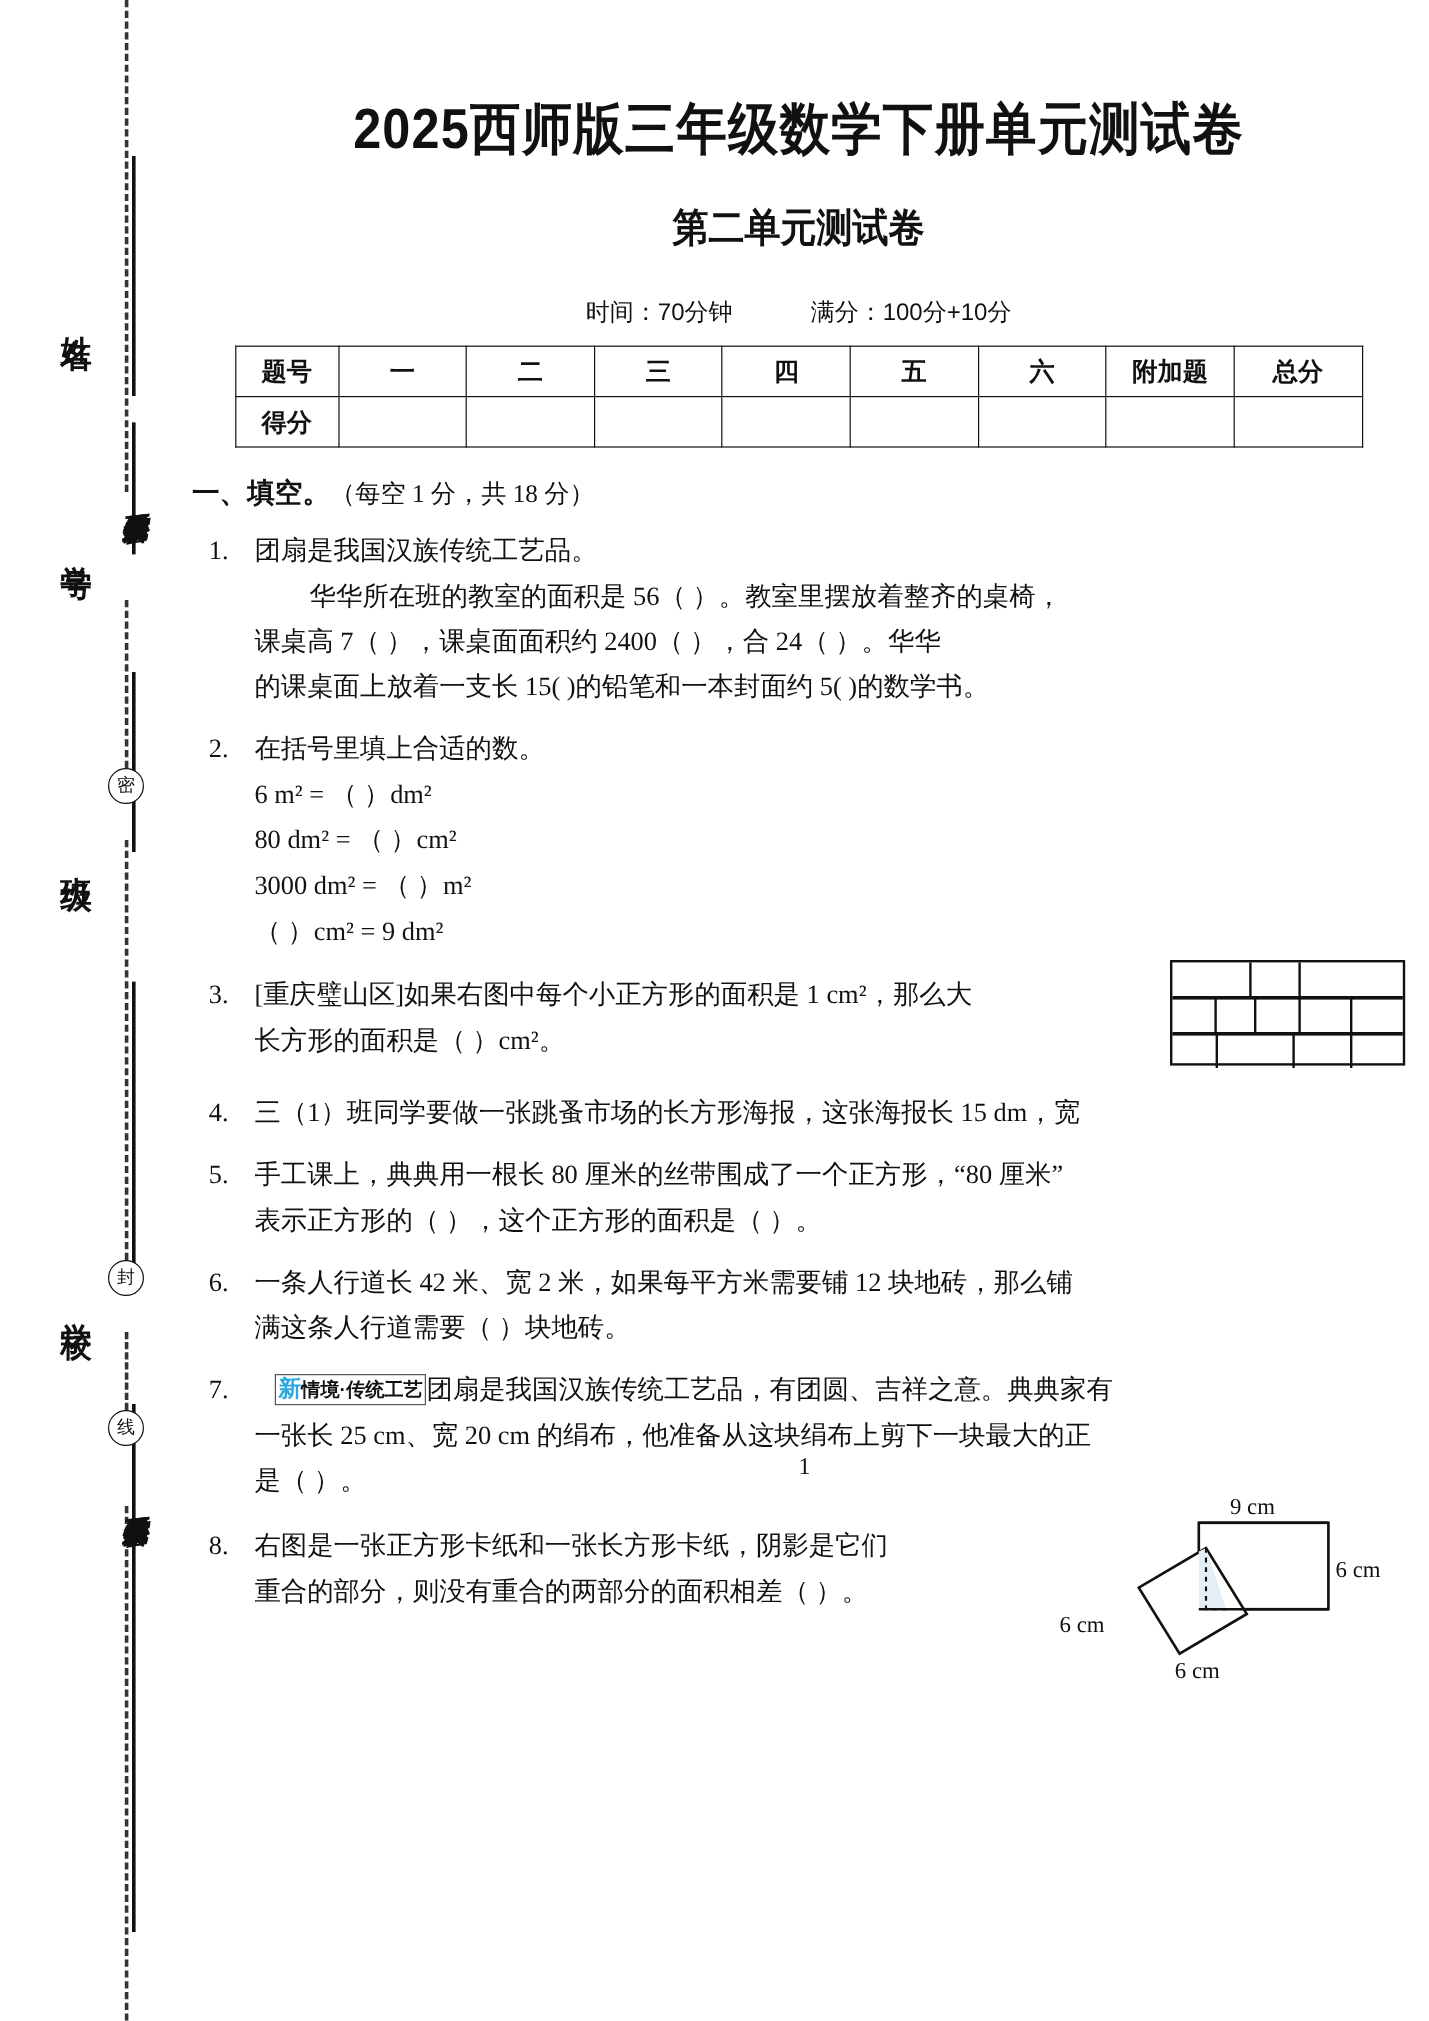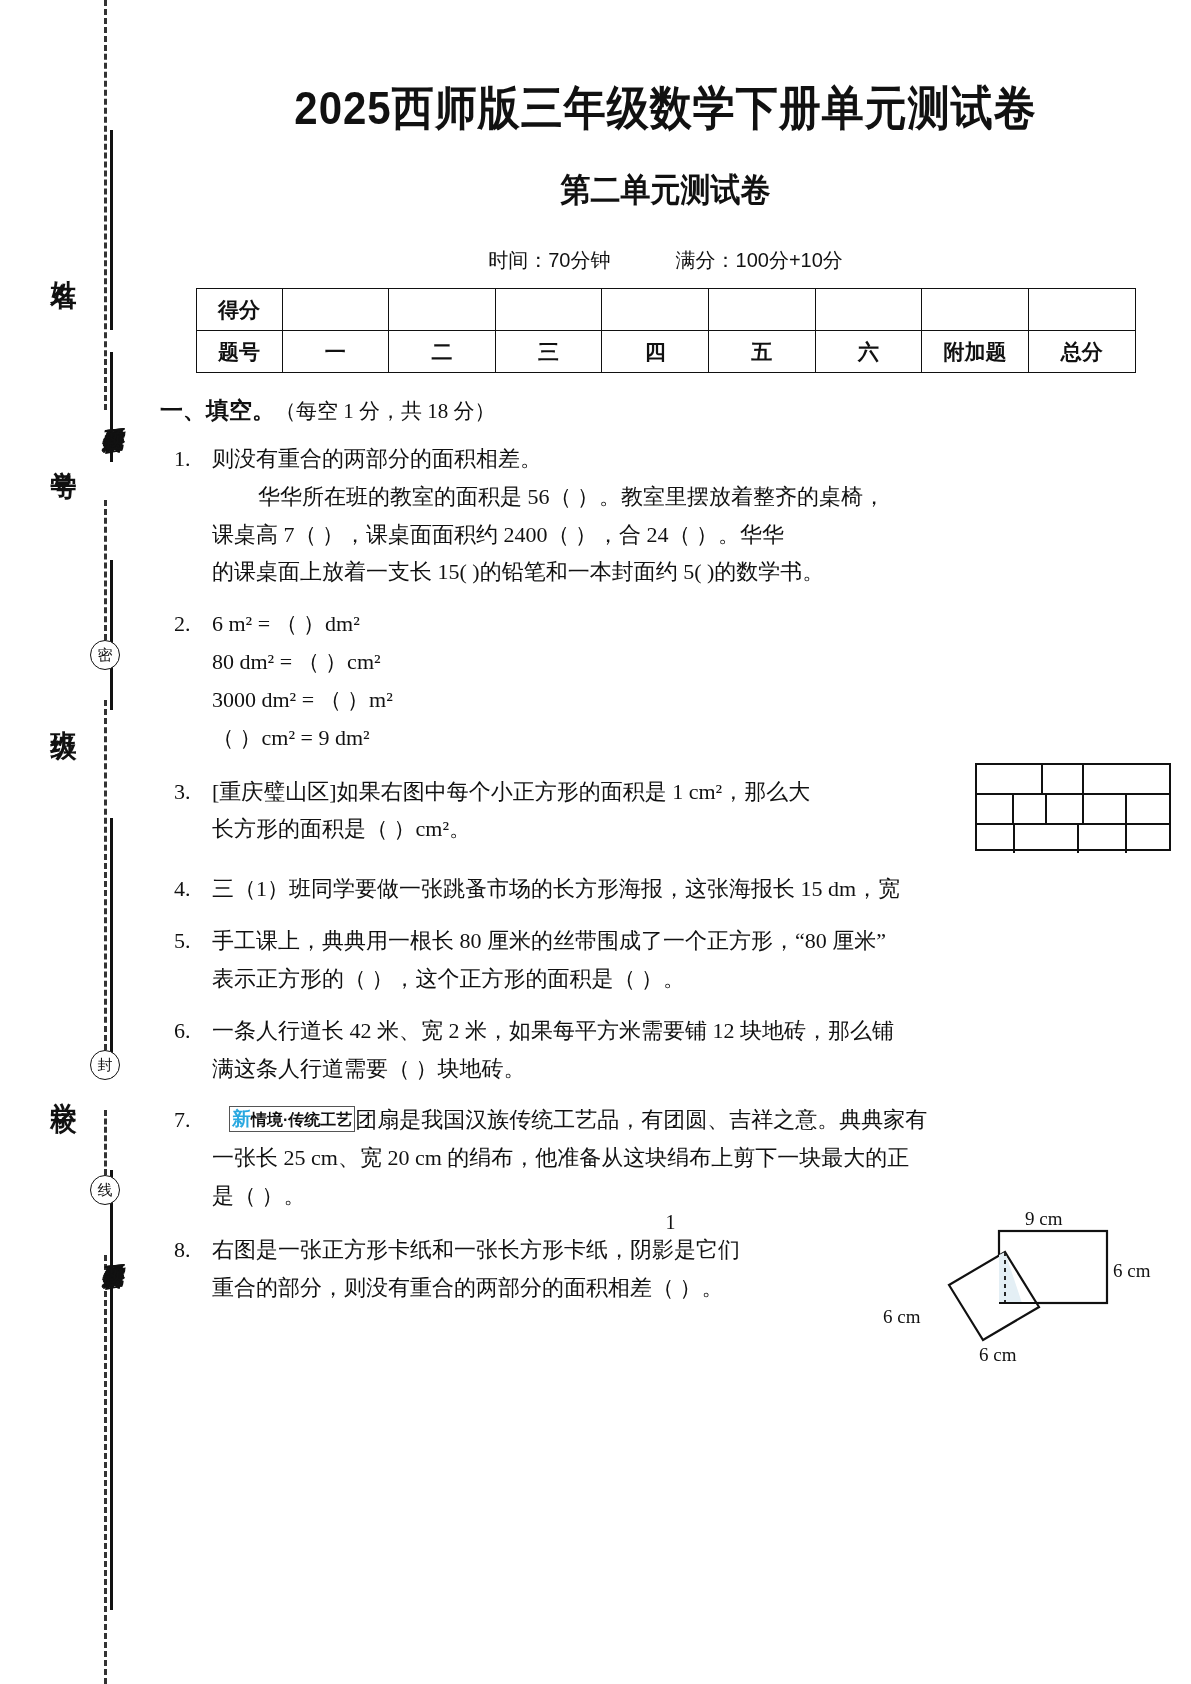--- a/index.html
+++ b/index.html
@@ -232,58 +232,59 @@
 
   <div id="meta-row">
     <span>时间：70分钟</span>
     <span class="gap"></span>
     <span>满分：100分+10分</span>
   </div>
 
   <table id="score-table">
     <tbody>
         <tr>
-      <td class="label-col">得分</td>
-      <td></td>
-      <td></td>
-      <td></td>
-      <td></td>
-      <td></td>
-      <td></td>
-      <td></td>
-      <td></td>
-    </tr>
-    <tr>
       <td class="label-col">题号</td>
       <td>一</td>
       <td>二</td>
       <td>三</td>
       <td>四</td>
       <td>五</td>
       <td>六</td>
       <td>附加题</td>
       <td>总分</td>
     </tr>
+    <tr>
+      <td class="label-col">得分</td>
+      <td></td>
+      <td></td>
+      <td></td>
+      <td></td>
+      <td></td>
+      <td></td>
+      <td></td>
+      <td></td>
+    </tr>
   </tbody>
     </table>
 
   <div class="section-head">
     <span>一、填空。</span><span class="pts">（每空 1 分，共 18 分）</span>
   </div>
 
   <div class="q">
     <span class="num">1.</span>
-    <div class="qline">则没有重合的两部分的面积相差。</div>
+    <div class="qline">团扇是我国汉族传统工艺品。</div>
     <div class="qline indent">华华所在班的教室的面积是 56（        ）。教室里摆放着整齐的桌椅，</div>
     <div class="qline">课桌高 7（        ），课桌面面积约 2400（        ），合 24（        ）。华华</div>
     <div class="qline">的课桌面上放着一支长 15(        )的铅笔和一本封面约 5(        )的数学书。</div>
   </div>
 
   <div class="q">
     <span class="num">2.</span>
+    <div class="qline">在括号里填上合适的数。</div>
     <div class="two-col">
       <div class="col1">6 m² = （        ）dm²</div>
       <div>80 dm² = （        ）cm²</div>
     </div>
     <div class="two-col">
       <div class="col1">3000 dm² = （        ）m²</div>
       <div>（        ）cm² = 9 dm²</div>
     </div>
   </div>
 

